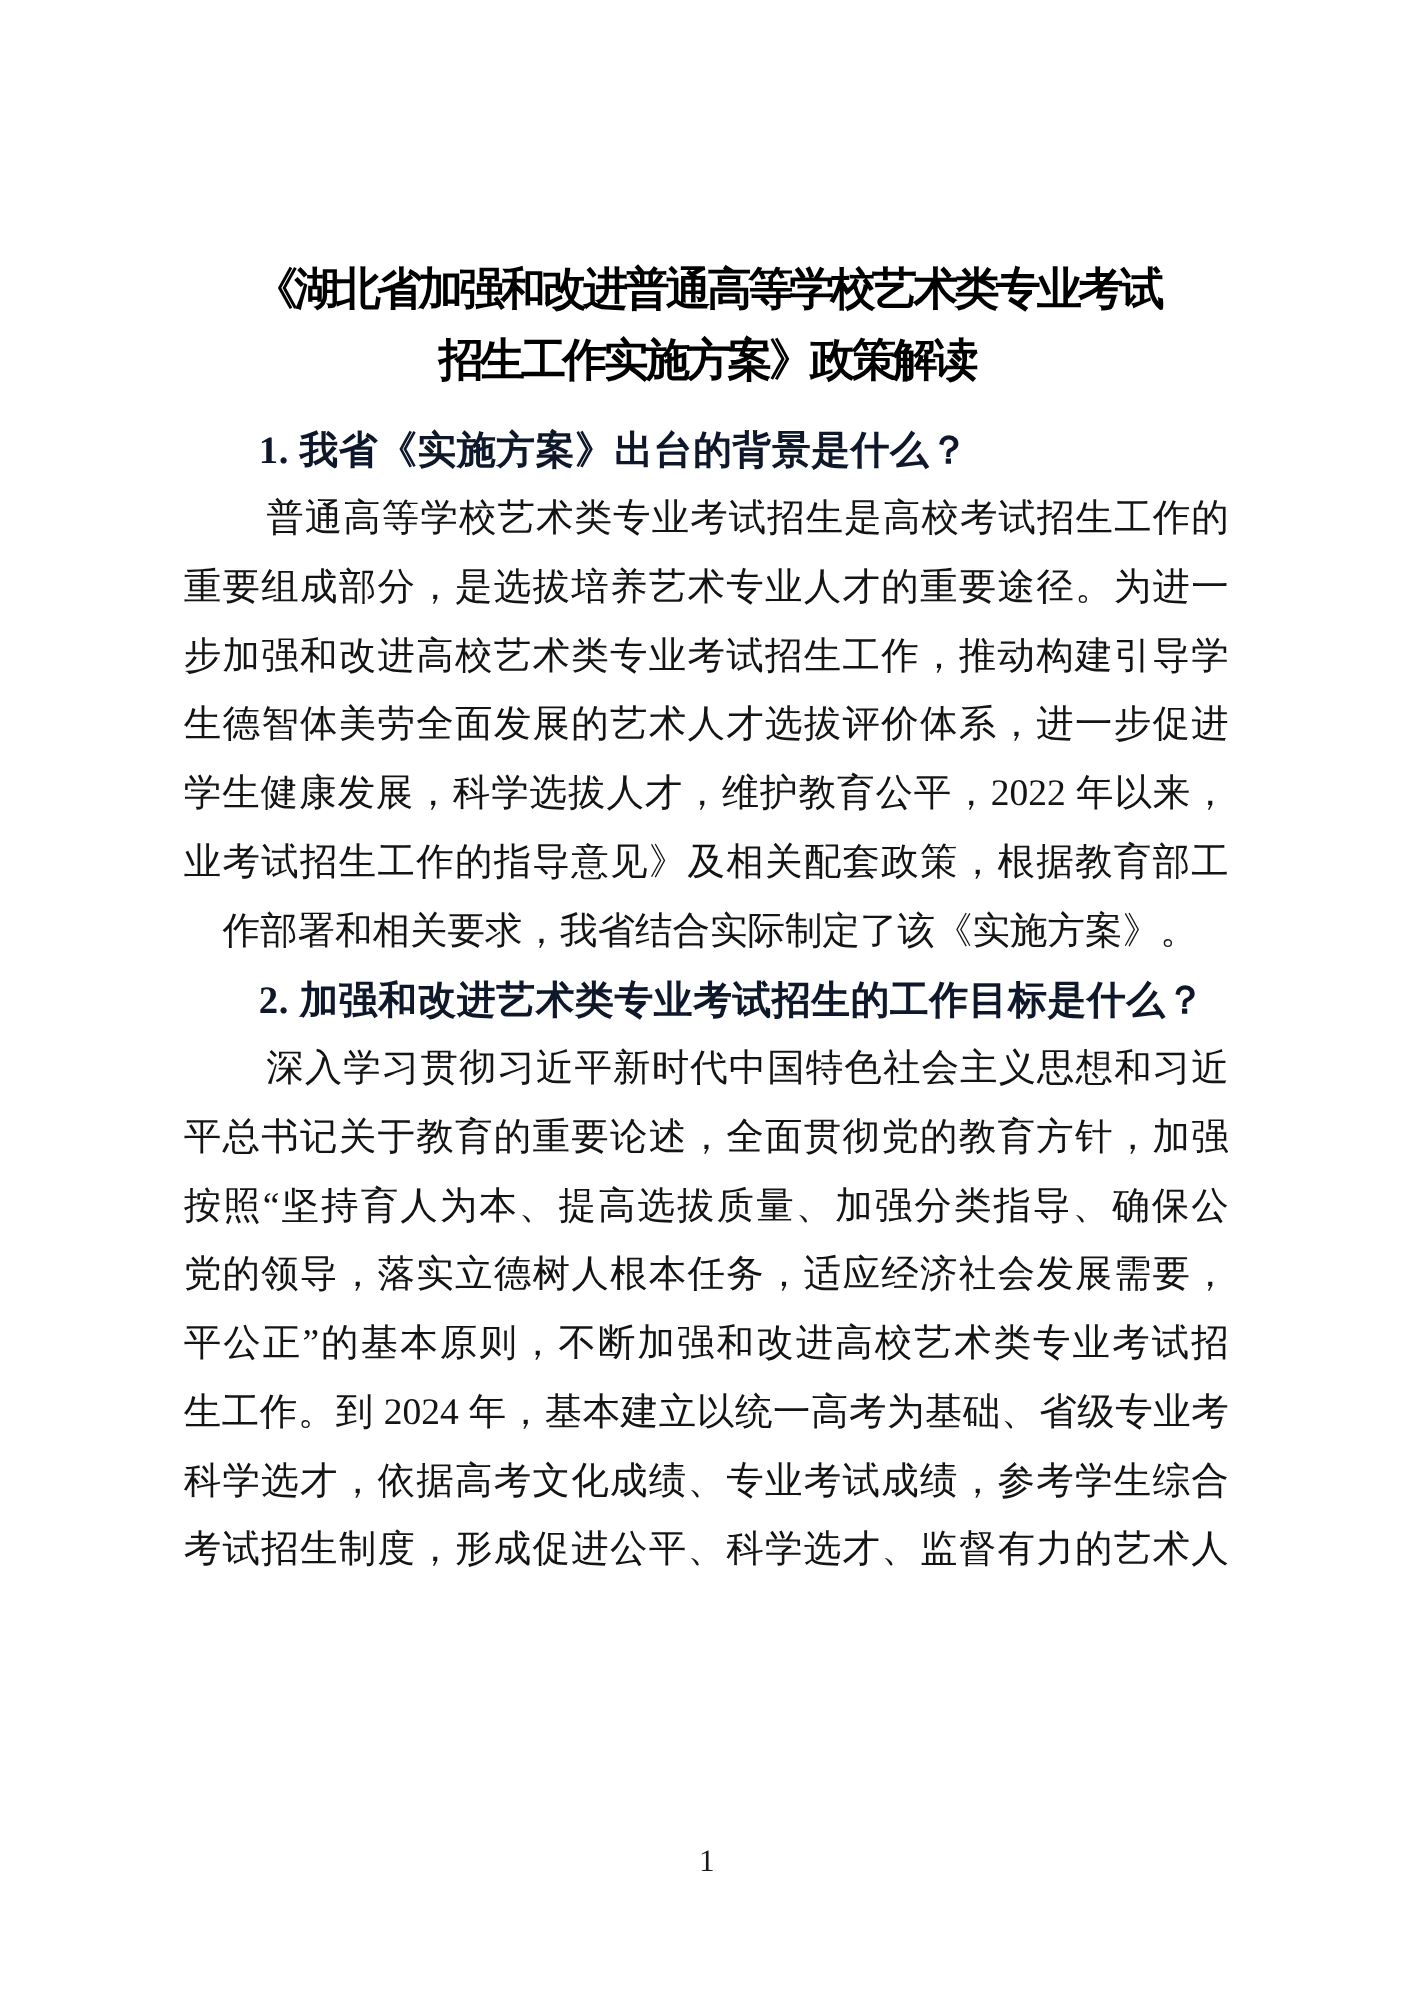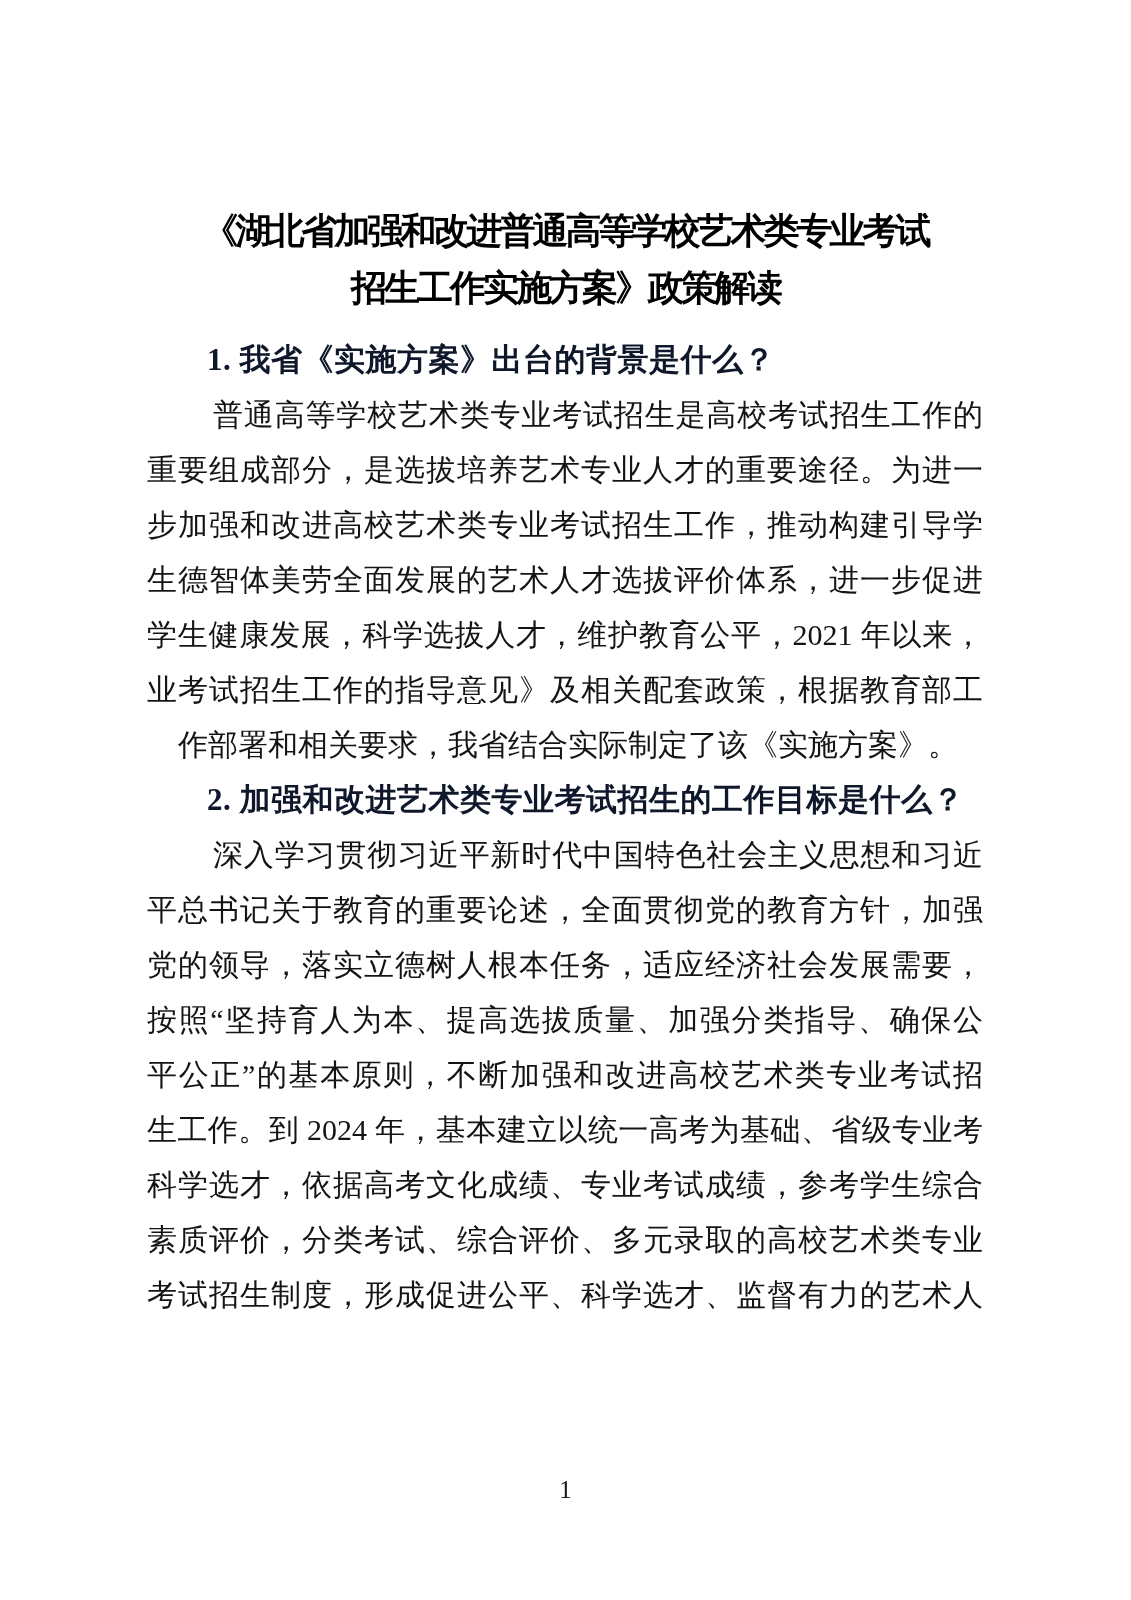--- a/index.html
+++ b/index.html
@@ -84,30 +84,29 @@
     <div>《湖北省加强和改进普通高等学校艺术类专业考试</div>
     <div>招生工作实施方案》政策解读</div>
   </div>
 
   <div class="content">
     <div class="line heading">1. 我省《实施方案》出台的背景是什么？</div>
     <div class="line jl para-first">普通高等学校艺术类专业考试招生是高校考试招生工作的</div>
     <div class="line jl">重要组成部分，是选拔培养艺术专业人才的重要途径。为进一</div>
     <div class="line jl">步加强和改进高校艺术类专业考试招生工作，推动构建引导学</div>
     <div class="line jl">生德智体美劳全面发展的艺术人才选拔评价体系，进一步促进</div>
-    <div class="line jl">学生健康发展，科学选拔人才，维护教育公平，2021 年以来，</div>
+    <div class="line jl">学生健康发展，科学选拔人才，维护教育公平，2022 年以来，</div>
     <div class="line jl">业考试招生工作的指导意见》及相关配套政策，根据教育部工</div>
     <div class="line para-end">作部署和相关要求，我省结合实际制定了该《实施方案》。</div>
     <div class="line heading">2. 加强和改进艺术类专业考试招生的工作目标是什么？</div>
     <div class="line jl para-first">深入学习贯彻习近平新时代中国特色社会主义思想和习近</div>
     <div class="line jl">平总书记关于教育的重要论述，全面贯彻党的教育方针，加强</div>
+    <div class="line jl">按照“坚持育人为本、提高选拔质量、加强分类指导、确保公</div>
     <div class="line jl">党的领导，落实立德树人根本任务，适应经济社会发展需要，</div>
-    <div class="line jl">按照“坚持育人为本、提高选拔质量、加强分类指导、确保公</div>
     <div class="line jl">平公正”的基本原则，不断加强和改进高校艺术类专业考试招</div>
     <div class="line jl">生工作。到 2024 年，基本建立以统一高考为基础、省级专业考</div>
     <div class="line jl">科学选才，依据高考文化成绩、专业考试成绩，参考学生综合</div>
-    <div class="line jl">素质评价，分类考试、综合评价、多元录取的高校艺术类专业</div>
     <div class="line jl">考试招生制度，形成促进公平、科学选才、监督有力的艺术人</div>
   </div>
 
   <div class="page-number">1</div>
 
 </div>
 
 </body></html>

